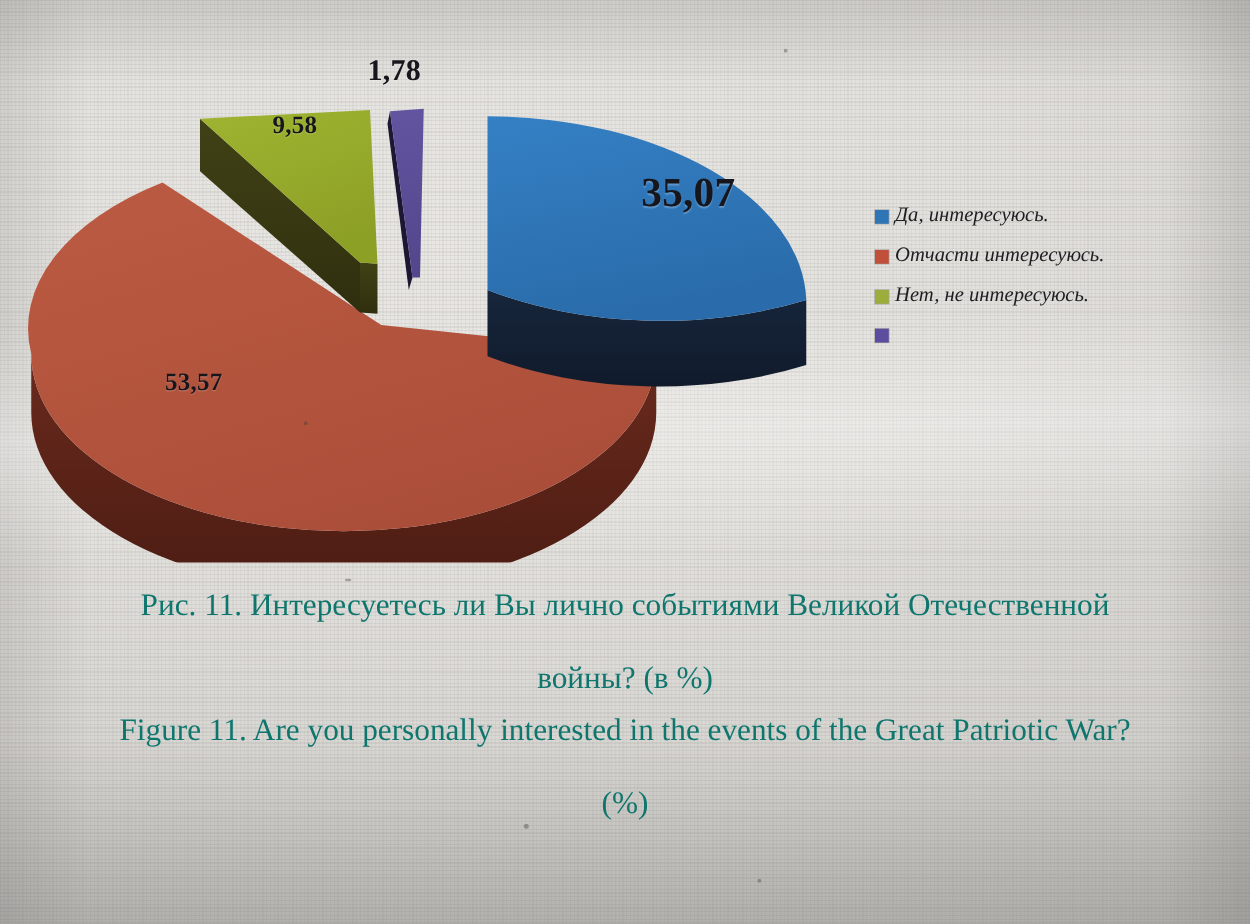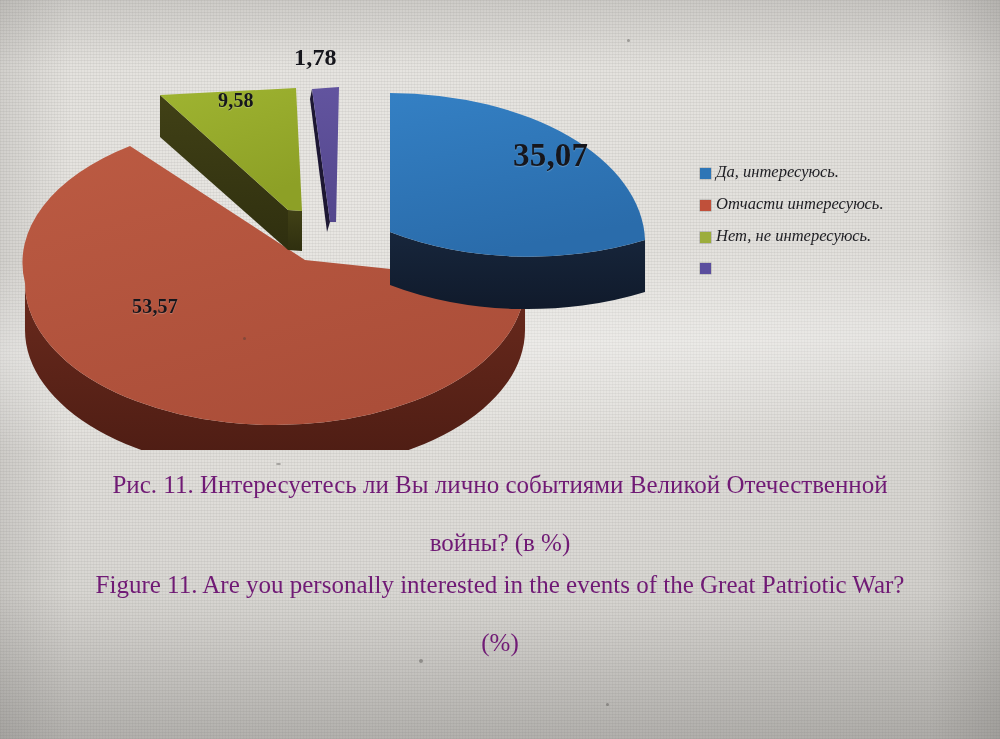--- a/index.html
+++ b/index.html
@@ -103,21 +103,21 @@
     line-height: 1.08;
   }
 
   
   .caption-block {
     position: absolute;
     left: 0;
     top: 472px;
     width: 1000px;
     text-align: center;
-    color: #701a75;
+    color: #0f766e;
   }
   .cap-ru-1 {
     font-size: 25px;
     line-height: 1.05;
     padding: 0 18px;
   }
   .cap-ru-2 {
     font-size: 25px;
     margin-top: 31px;
   }

